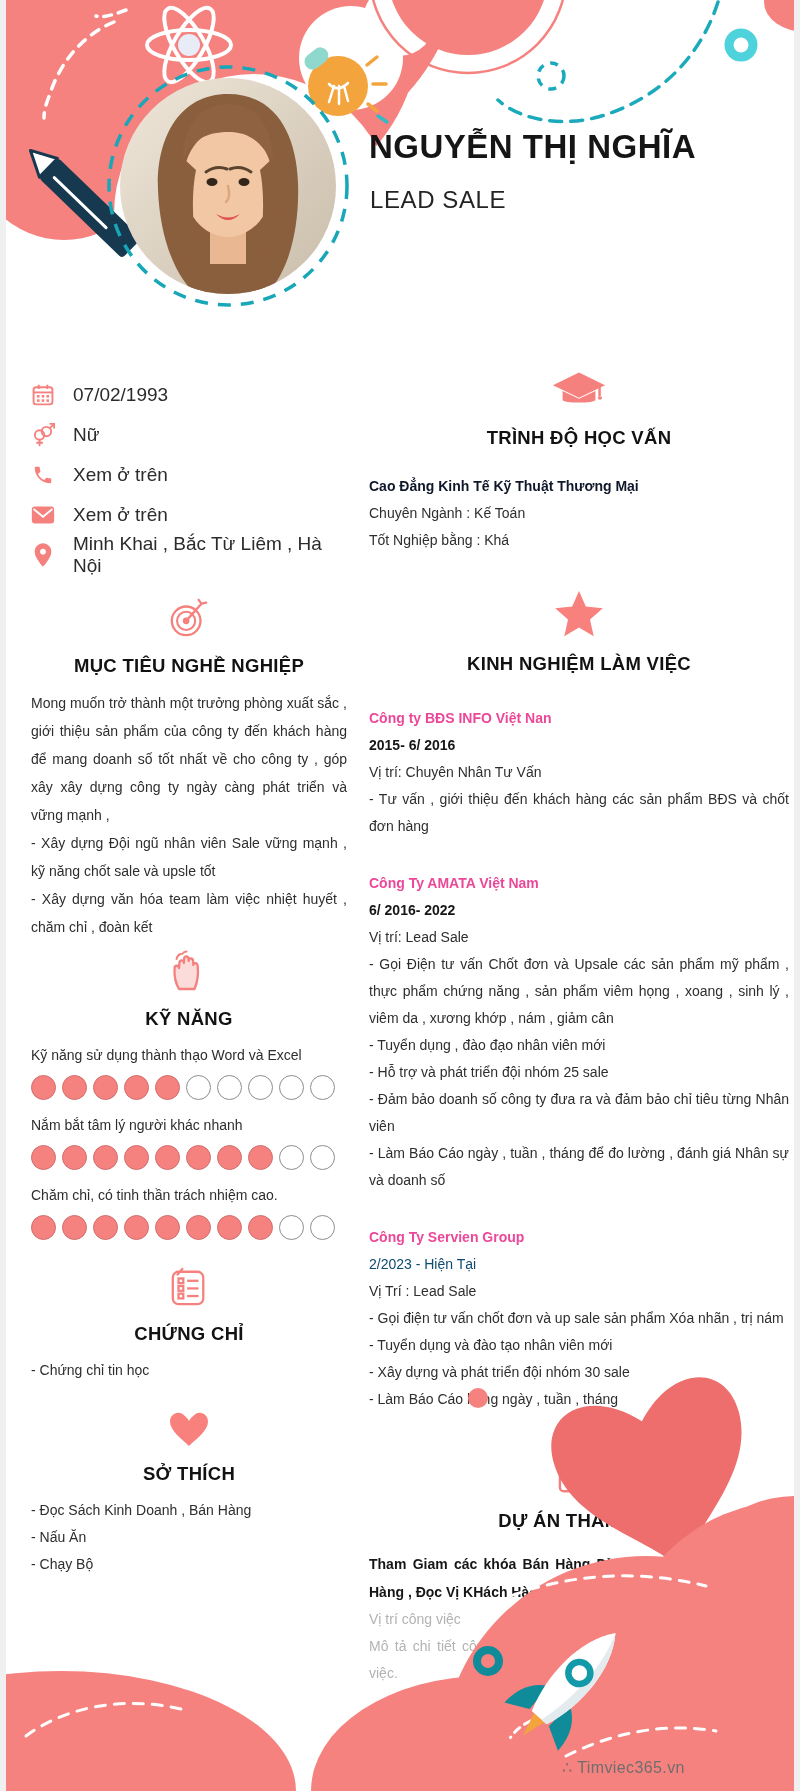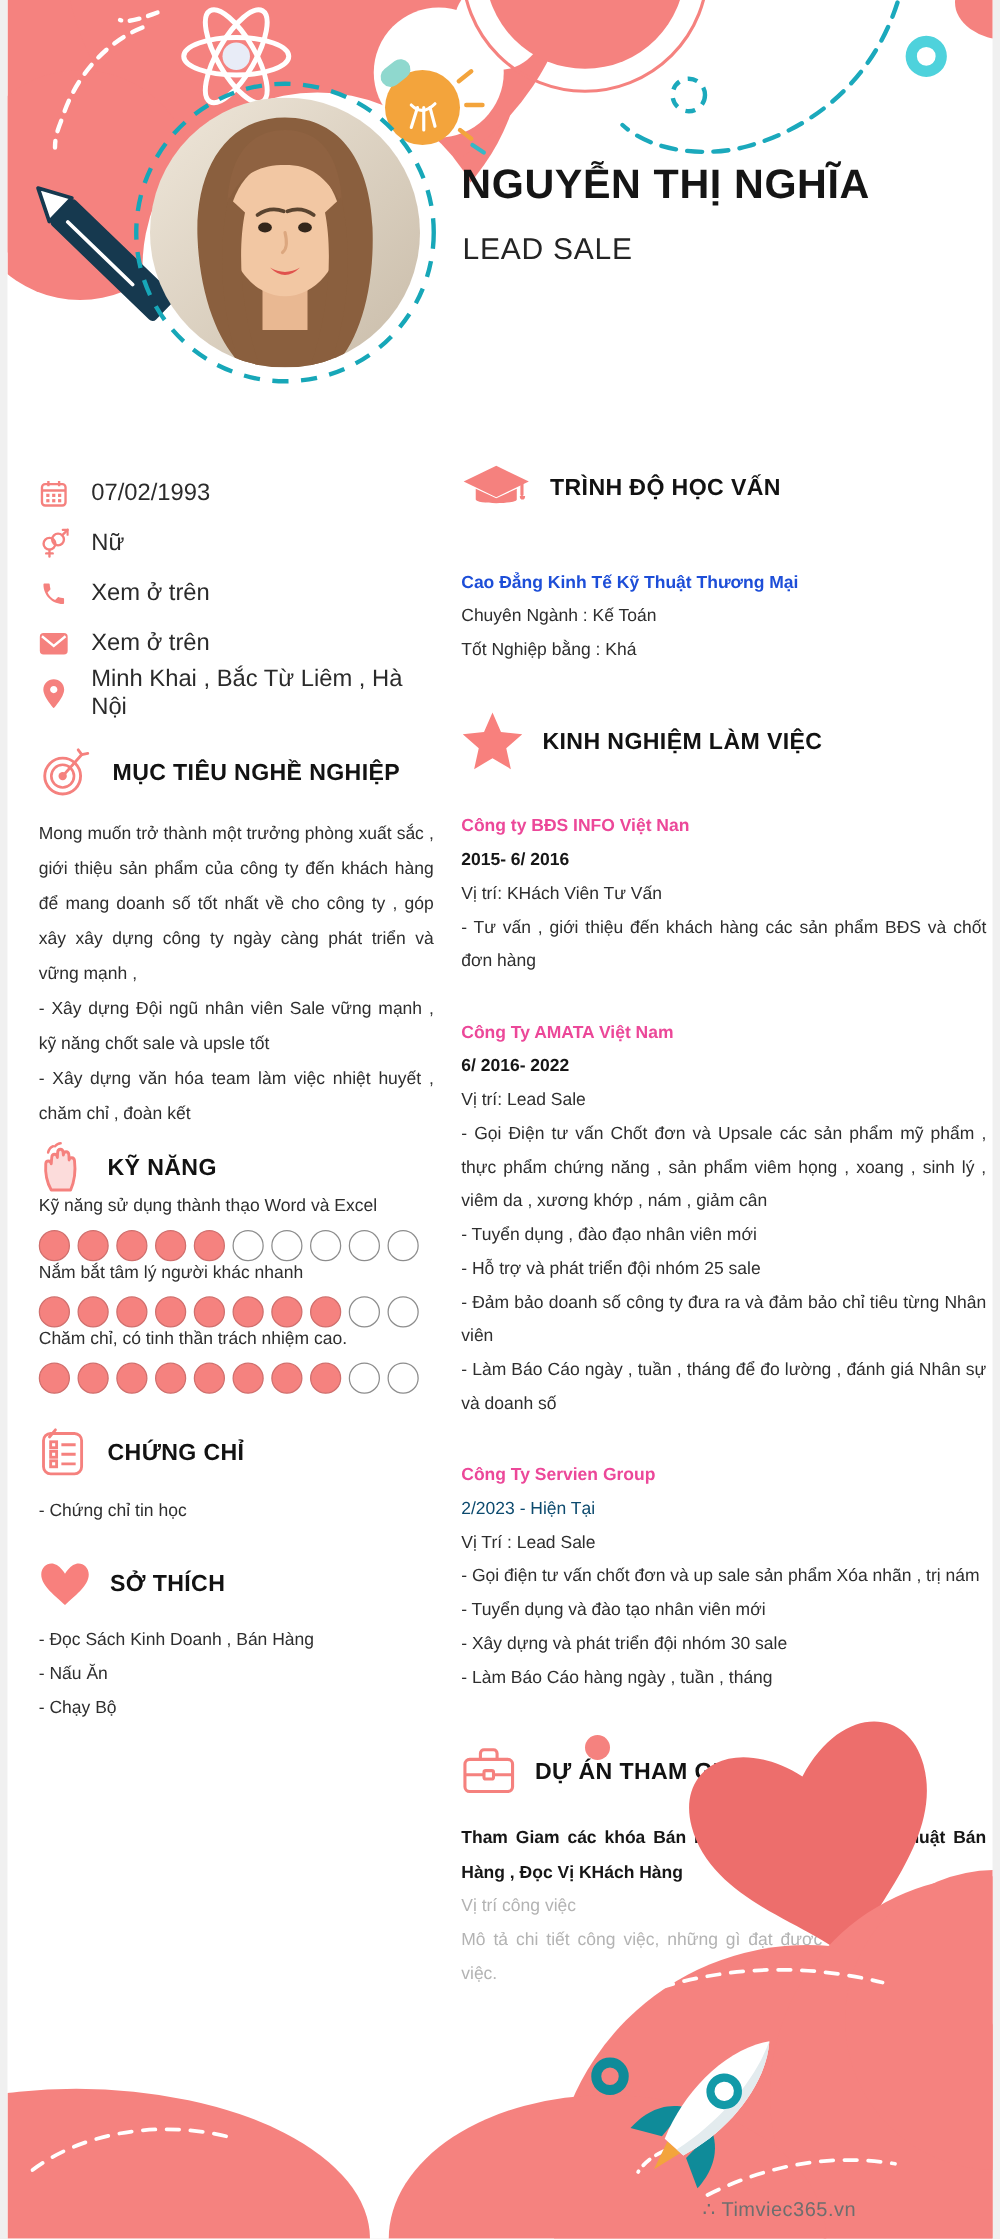--- a/index.html
+++ b/index.html
@@ -19,43 +19,43 @@
   .name { position:absolute; left:363px; top:128px; font-size:33px; font-weight:700; color:#151515; letter-spacing:0.5px; white-space:nowrap; }
   .job-title { position:absolute; left:364px; top:186px; font-size:24px; color:#242424; letter-spacing:0.6px; }
 
   .col-left  { position:absolute; left:25px;  top:382px; width:316px; }
   .col-right { position:absolute; left:363px; top:368px; width:420px; }
 
   .contact-row { display:flex; align-items:center; gap:18px; height:26px; margin-bottom:14px; }
   .contact-row .txt { font-size:19px; color:#2b2b2b; }
   .cicon { width:24px; height:26px; flex:0 0 24px; display:flex; align-items:center; justify-content:center; }
 
-  .sec-head { display:flex; align-items:center; gap:15px; }
+  .sec-head { display:flex; align-items:center; gap:15px;flex-direction:column; }
   .sec-head .ttl { font-size:18.5px; font-weight:700; color:#121212; letter-spacing:0.3px; white-space:nowrap; }
   .hicon { display:flex; align-items:center; justify-content:center; }
 
   .body-text { font-size:14px; line-height:28px; text-align:justify; color:#2e2e2e; }
   .line { font-size:14px; line-height:27px; }
 
   .objective .sec-head { margin-top:28px; }
   .objective .body-text { margin-top:12px; }
 
   .skills .sec-head { margin-top:8px; }
-  .skill-label { font-size:14px; }
+  .skill-label { font-size:14px; margin-top:17px; }
   .skill-label:first-of-type { margin-top:15px; }
   .dots { margin-top:12px; display:flex; gap:6px; }
   .dot { width:25px; height:25px; border-radius:50%; background:#fff; border:1.8px solid #8d8d8d; }
   .dot.filled { background:#f5827f; border-color:#d06f6d; }
 
   .certs .sec-head { margin-top:26px; }
   .certs .line { margin-top:12px; }
   .hobbies .sec-head { margin-top:26px;align-items:center; }
   .hobbies .list { margin-top:12px; }
 
-  .edu .school { margin-top:40px; font-weight:700; color:#1d4ed8; }
+  .edu .school { margin-top:24px; font-weight:700; color:#0f172a; }
   .exp .sec-head { margin-top:36px; }
   .project .sec-head { margin-top:42px; }
   .job { margin-top:30px; }
   .job .company { font-weight:700; color:#ec4899; }
   .job .period  { font-weight:700; color:#161616; }
   .job .period.plain { font-weight:400; color:#0c4a6e; }
   .job .duties { text-align:justify; }
   .proj-highlight { margin-top:18px; font-weight:700; color:#161616; font-size:14px; line-height:28px; text-align:justify; }
   .muted { color:#b3b3b3; }
   .proj-ph2 { text-align:justify; }
@@ -345,21 +345,21 @@
           <svg width="50" height="48" viewBox="0 0 50 48" fill="#f8807d">
             <polygon points="25,1 31.8,16.6 48.8,18.3 36,29.6 39.7,46.3 25,37.6 10.3,46.3 14,29.6 1.2,18.3 18.2,16.6"></polygon>
           </svg>
         </span>
         <span class="ttl">KINH NGHIỆM LÀM VIỆC</span>
       </div>
 
       <div class="job">
         <div class="line company">Công ty BĐS INFO Việt Nan</div>
         <div class="line period">2015- 6/ 2016</div>
-        <div class="line">Vị trí: KHách Viên Tư Vấn</div>
+        <div class="line">Vị trí: Chuyên Nhân Tư Vấn</div>
         <div class="line duties">- Tư vấn , giới thiệu đến khách hàng các sản phẩm BĐS và chốt đơn hàng</div>
       </div>
 
       <div class="job">
         <div class="line company">Công Ty AMATA Việt Nam</div>
         <div class="line period">6/ 2016- 2022</div>
         <div class="line">Vị trí: Lead Sale</div>
         <div class="line duties">- Gọi Điện tư vấn Chốt đơn và Upsale các sản phẩm mỹ phẩm , thực phẩm chứng năng , sản phẩm viêm họng , xoang , sinh lý , viêm da , xương khớp , nám , giảm cân</div>
         <div class="line duties">- Tuyển dụng , đào đạo nhân viên mới</div>
         <div class="line duties">- Hỗ trợ và phát triển đội nhóm 25 sale</div>

